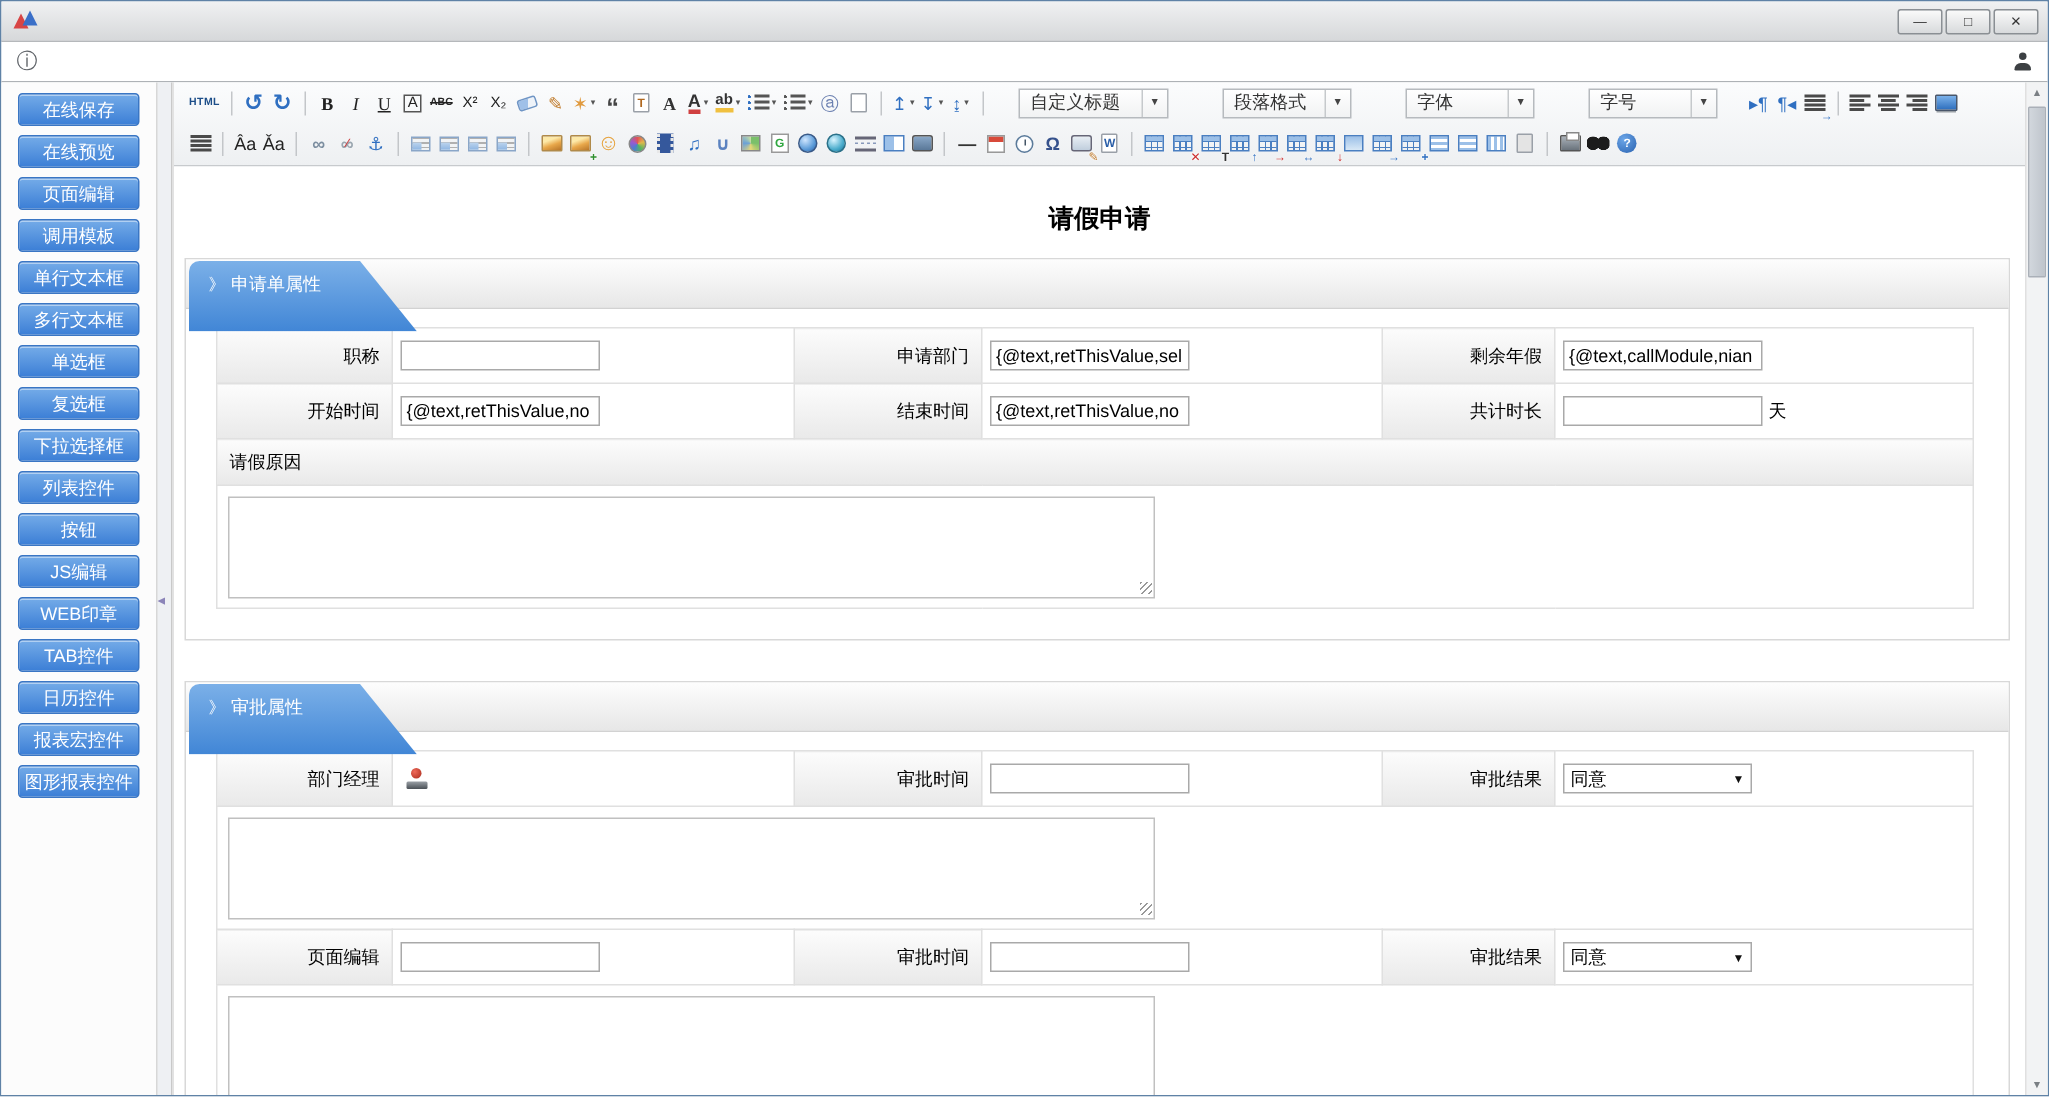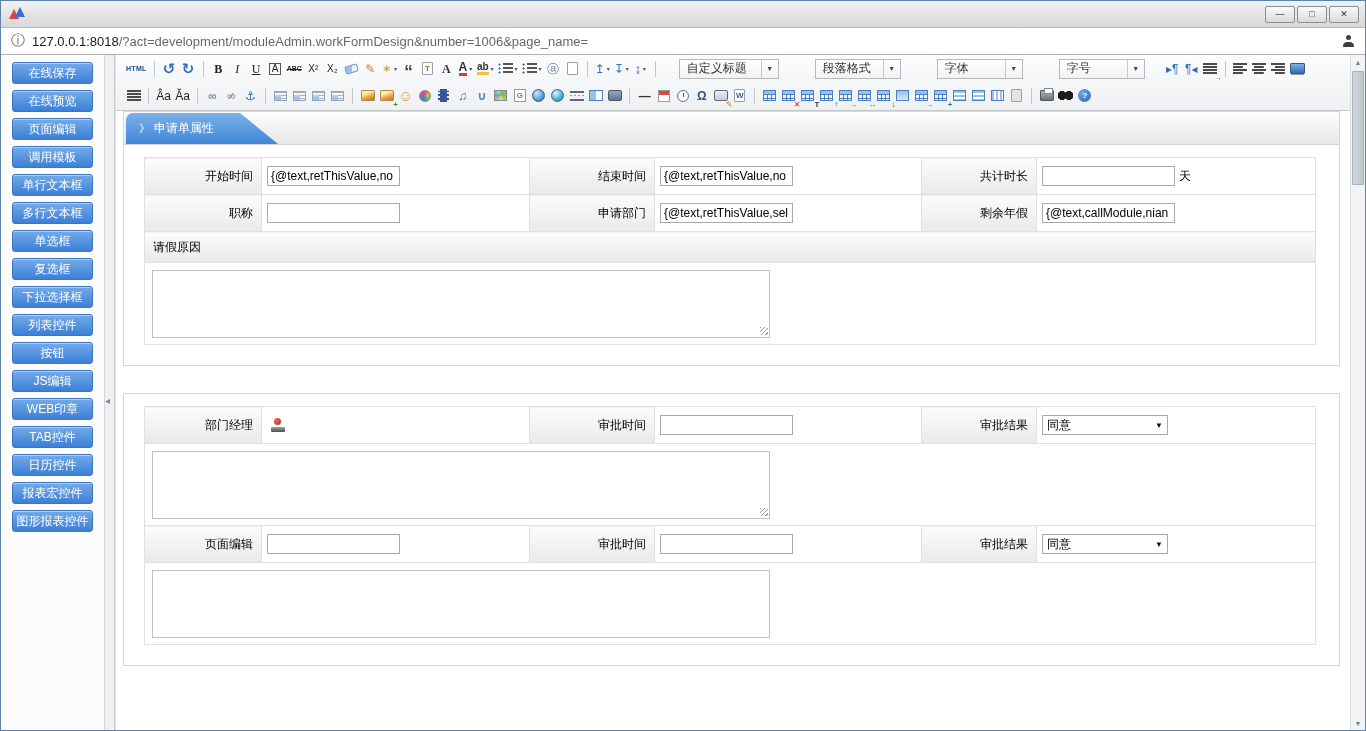--- a/index.html
+++ b/index.html
@@ -144,21 +144,21 @@
   .s-ul{background-image:linear-gradient(#555,#555),linear-gradient(#555,#555),linear-gradient(#555,#555),
         radial-gradient(circle,#555 45%,transparent 50%),radial-gradient(circle,#555 45%,transparent 50%),
         radial-gradient(circle,#555 45%,transparent 50%);}
 
   
   .canvas{position:absolute;left:0;right:15px;top:56px;bottom:0;background:#fff;overflow:hidden;}
   .form-title{text-align:center;font-size:17px;font-weight:bold;color:#000;padding:23px 0 15px 0;}
   .sect{margin:0 10px 27px 7px;border:1px solid #d8d8d8;background:#fff;}
   .sect-head{height:32px;background:linear-gradient(#fdfdfd,#e7e7e7);border-bottom:1px solid #d2d2d2;
              position:relative;}
-  .sect-tab{position:absolute;left:2px;top:1px;height:31px;width:152px;box-sizing:border-box;
+  .sect-tab{position:absolute;left:2px;top:1px;height:47px;width:152px;box-sizing:border-box;
             background:linear-gradient(#7bb0e8,#4186d6);color:#fff;font-size:12px;line-height:31px;
             padding-left:13px;border-top-left-radius:7px;
             clip-path:polygon(0 0,75% 0,100% 100%,0 100%);}
   .sect-tab .mk{margin-right:4px;font-size:11px;}
   .sect-body{padding:12px 15px 20px 20px;}
   table.ftable{border-collapse:collapse;table-layout:fixed;width:1171px;font-size:12px;color:#000;}
   .ftable td{border:1px solid #e0e0e0;height:36px;padding:0;vertical-align:middle;}
   .ftable td.lbl{background:linear-gradient(#fcfcfc,#e9e9e9);text-align:right;padding-right:8px;}
   .ftable td.fld{background:#fff;padding-left:5px;}
   .ftable td.lbl-left{background:linear-gradient(#fcfcfc,#e9e9e9);text-align:left;padding-left:8px;height:30px;}
@@ -206,23 +206,20 @@
           <span>□</span>
         </span>
       <span class="wbtn">
           <span>✕</span>
         </span>
     </span>
   </div>
 
   <div class="addrbar">
     <span class="infoicon">ⓘ</span>
-    <span>
-      <span class="urlhost">127.0.0.1:8018</span><span class="urlpath">/?act=development/moduleAdmin.workFormDesign&amp;number=1006&amp;page_name=</span>
-    </span>
     <span class="person">
         <b></b>
         <u></u>
       </span>
   </div>
 
   <div class="workspace">
 
     <div class="sidebar" id="sidebar">
         <div class="sbtn">在线保存</div>
@@ -540,73 +537,79 @@
               <span class="shp s-binoc"></span>
             </span>
             <span class="tbi">
               <span class="shp s-help"></span>
               <span class="ov ovc" style="color: rgb(255, 255, 255);">?</span>
             </span>
           </div>
       </div>
 
       <div class="canvas">
+        <div class="form-title">请假申请</div>
 
         <div class="sect">
           <div class="sect-head">
             <div class="sect-tab">
               <span class="mk">》</span><span>申请单属性</span>
             </div>
           </div>
           <div class="sect-body">
             <table class="ftable">
               <colgroup>
                   <col style="width:117px">
                   <col style="width:268px">
                   <col style="width:125px">
                   <col style="width:267px">
                   <col style="width:115px">
                   <col style="width:279px">
                 </colgroup>
               <tbody>
               <tr>
+                <td class="lbl">职称</td>
+                <td class="fld"><input class="txt" style=""></td>
+                <td class="lbl">申请部门</td>
+                <td class="fld"><input class="txt" value="{@text,retThisValue,sel" style=""></td>
+                <td class="lbl">剩余年假</td>
+                <td class="fld"><input class="txt" value="{@text,callModule,nian" style=""></td>
+              </tr>
+              <tr>
                 <td class="lbl">开始时间</td>
                 <td class="fld"><input class="txt" value="{@text,retThisValue,no" style=""></td>
                 <td class="lbl">结束时间</td>
                 <td class="fld"><input class="txt" value="{@text,retThisValue,no" style=""></td>
                 <td class="lbl">共计时长</td>
                 <td class="fld">
                   <input class="txt" style=""><span class="suffix">天</span>
                 </td>
               </tr>
               <tr>
-                <td class="lbl">职称</td>
-                <td class="fld"><input class="txt" style=""></td>
-                <td class="lbl">申请部门</td>
-                <td class="fld"><input class="txt" value="{@text,retThisValue,sel" style=""></td>
-                <td class="lbl">剩余年假</td>
-                <td class="fld"><input class="txt" value="{@text,callModule,nian" style=""></td>
-              </tr>
-              <tr>
                 <td class="lbl-left" colspan="6">请假原因</td>
               </tr>
               <tr>
                 <td class="fld ta-cell" colspan="6">
                   <span class="tawrap">
                     <textarea class="ta" style=""></textarea>
                     <span class="grip"></span>
                   </span>
                 </td>
               </tr>
             </tbody>
               </table>
           </div>
         </div>
 
         <div class="sect">
+          <div class="sect-head">
+            <div class="sect-tab">
+              <span class="mk">》</span><span>审批属性</span>
+            </div>
+          </div>
           <div class="sect-body">
             <table class="ftable">
               <colgroup>
                   <col style="width:117px">
                   <col style="width:268px">
                   <col style="width:125px">
                   <col style="width:267px">
                   <col style="width:115px">
                   <col style="width:279px">
                 </colgroup>

